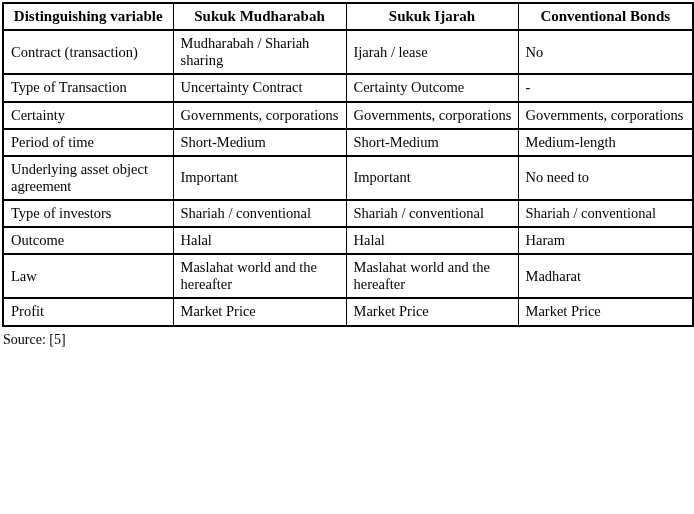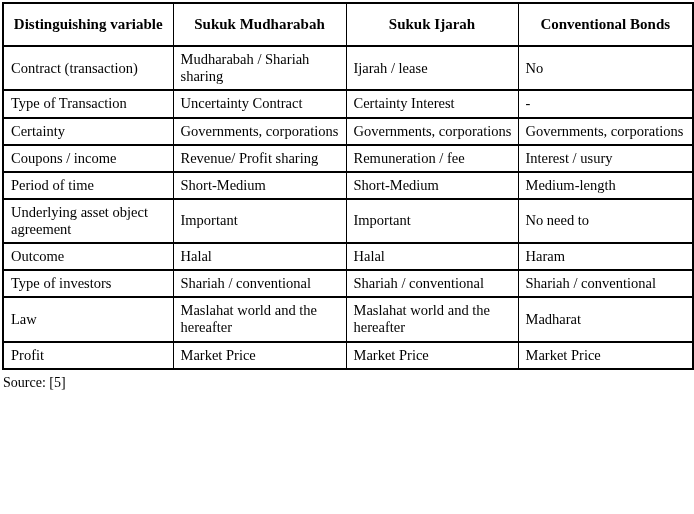--- a/index.html
+++ b/index.html
@@ -27,21 +27,21 @@
     border: 1px solid #000000;
     border-top-width: 2px;
     border-bottom-width: 2px;
     vertical-align: middle;
     overflow: hidden;
   }
   th {
     font-size: 15px;
     font-weight: bold;
     text-align: center;
-    padding: 12px 2px;
+    padding: 4px 2px;
     line-height: 1.15;
   }
   td {
     font-size: 14.5px;
     font-weight: normal;
     text-align: left;
     padding: 4px 2px 4px 7px;
     line-height: 1.18;
     white-space: pre-line;
   }
@@ -73,59 +73,53 @@
     <tr>
       <td>Contract (transaction)</td>
       <td>Mudharabah / Shariah
 sharing</td>
       <td>Ijarah / lease</td>
       <td>No</td>
     </tr>
     <tr>
       <td>Type of Transaction</td>
       <td>Uncertainty Contract</td>
-      <td>Certainty Interest</td>
+      <td>Certainty Outcome</td>
       <td>-</td>
     </tr>
     <tr>
       <td>Certainty</td>
       <td>Governments, corporations</td>
       <td>Governments, corporations</td>
       <td>Governments, corporations</td>
-    </tr>
-    <tr>
-      <td>Coupons / income</td>
-      <td>Revenue/ Profit sharing</td>
-      <td>Remuneration / fee</td>
-      <td>Interest / usury</td>
     </tr>
     <tr>
       <td>Period of time</td>
       <td>Short-Medium</td>
       <td>Short-Medium</td>
       <td>Medium-length</td>
     </tr>
     <tr>
       <td>Underlying asset object
 agreement</td>
       <td>Important</td>
       <td>Important</td>
       <td>No need to</td>
     </tr>
     <tr>
+      <td>Type of investors</td>
+      <td>Shariah / conventional</td>
+      <td>Shariah / conventional</td>
+      <td>Shariah / conventional</td>
+    </tr>
+    <tr>
       <td>Outcome</td>
       <td>Halal</td>
       <td>Halal</td>
       <td>Haram</td>
-    </tr>
-    <tr>
-      <td>Type of investors</td>
-      <td>Shariah / conventional</td>
-      <td>Shariah / conventional</td>
-      <td>Shariah / conventional</td>
     </tr>
     <tr>
       <td>Law</td>
       <td>Maslahat world and the
 hereafter</td>
       <td>Maslahat world and the
 hereafter</td>
       <td>Madharat</td>
     </tr>
     <tr>

